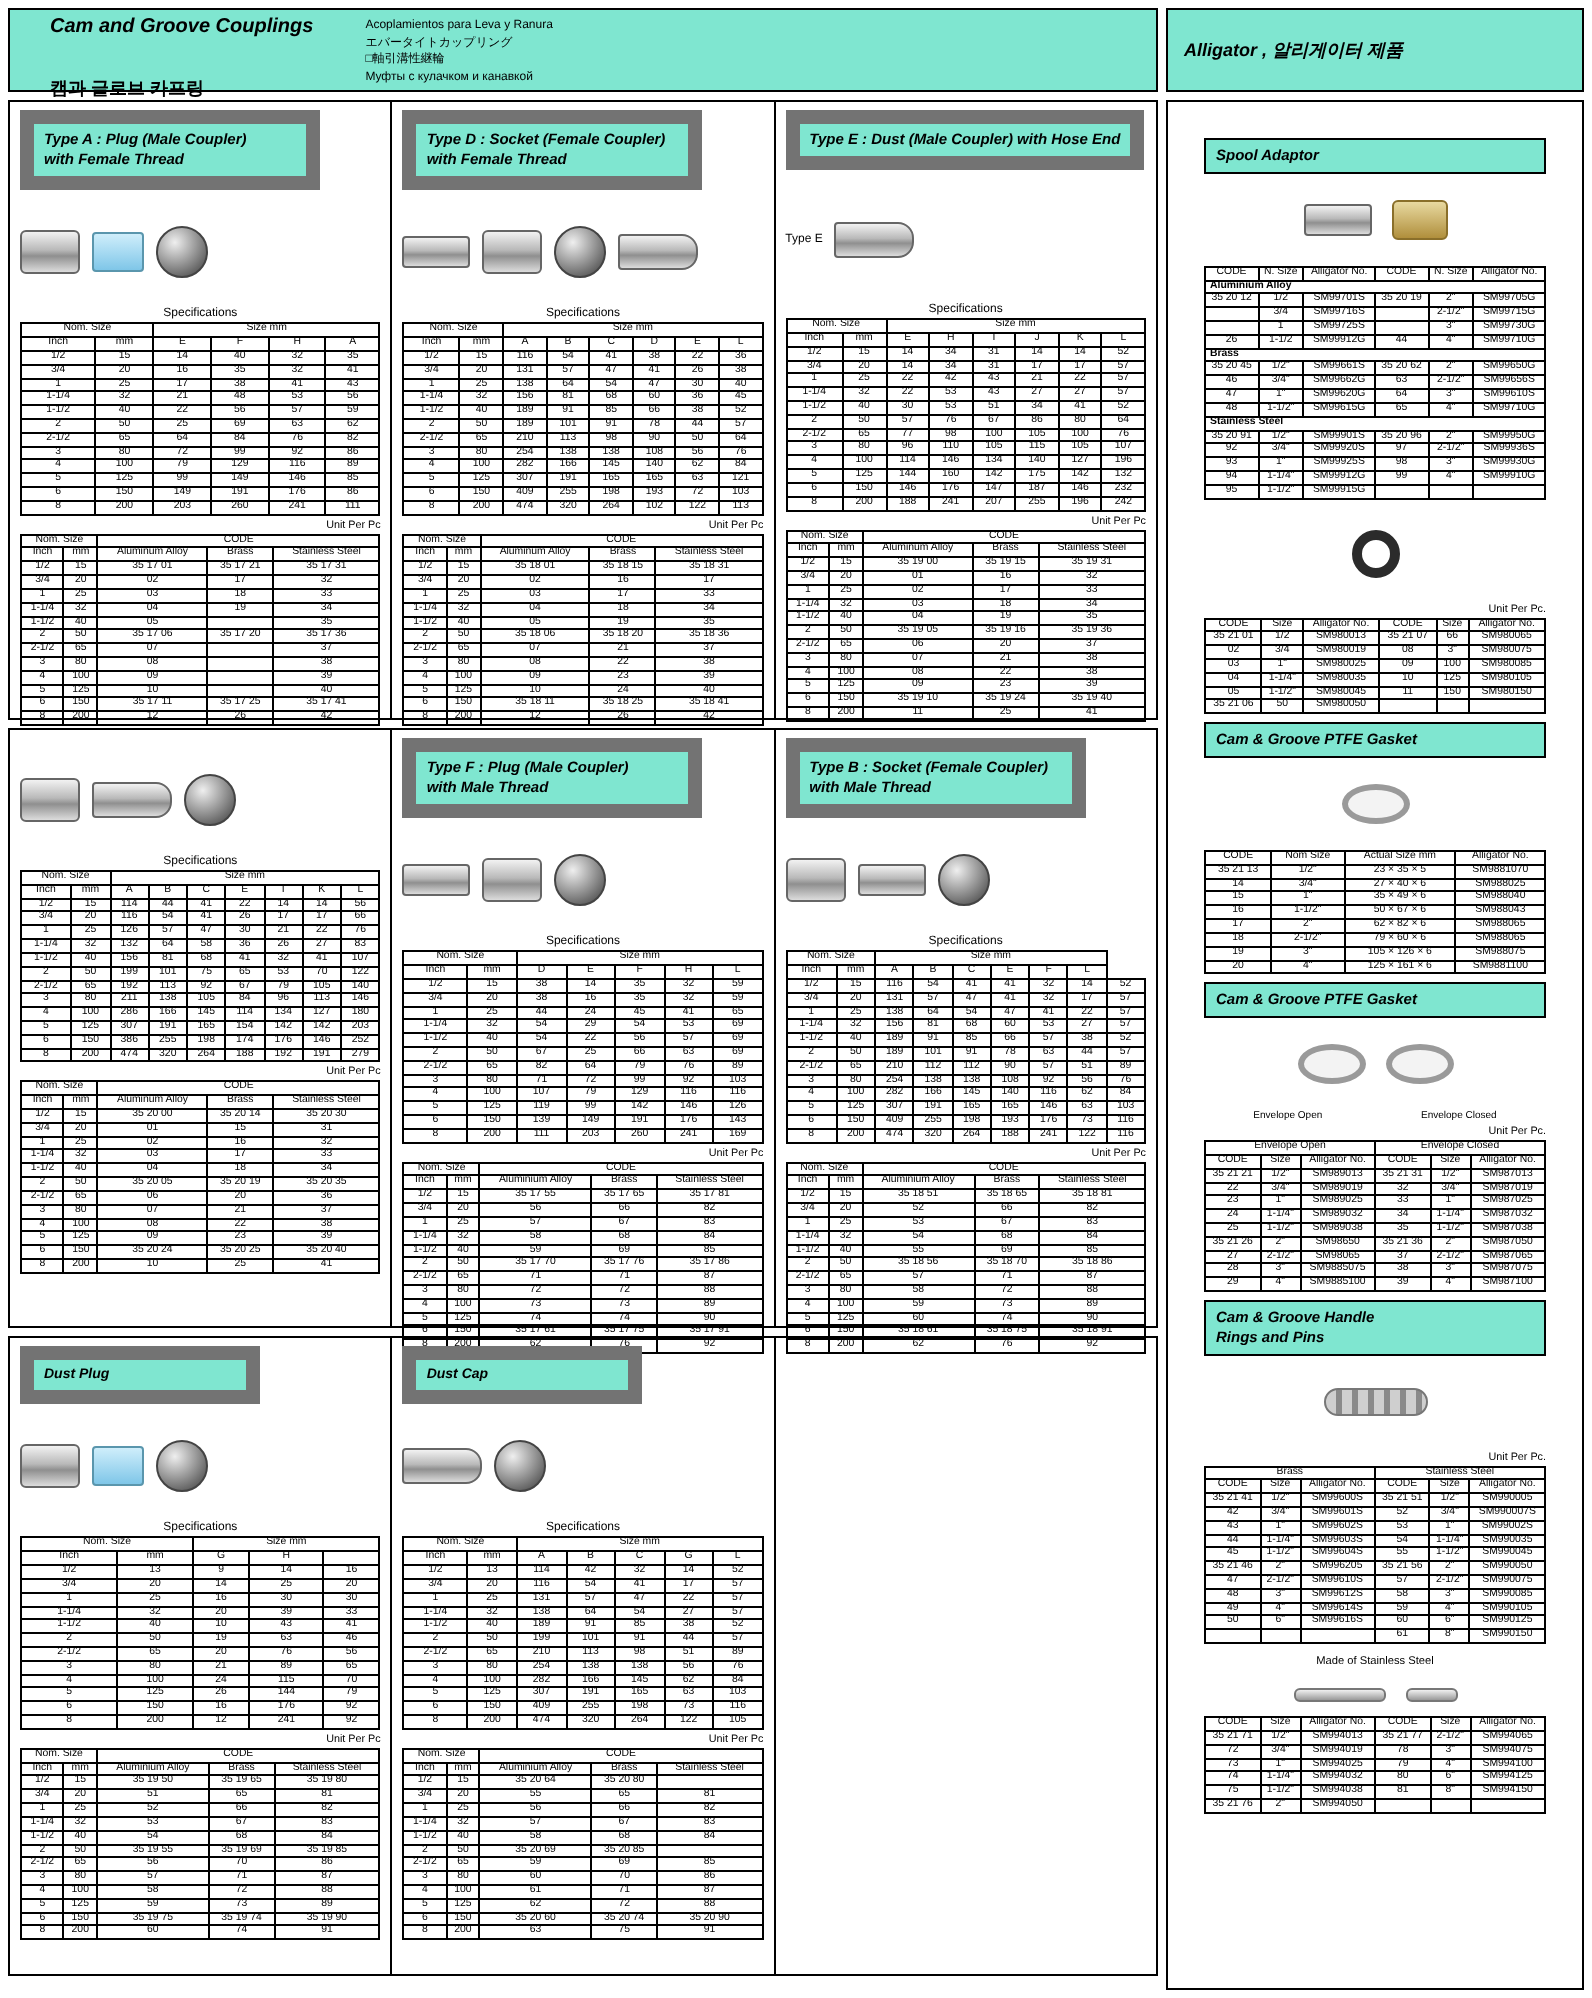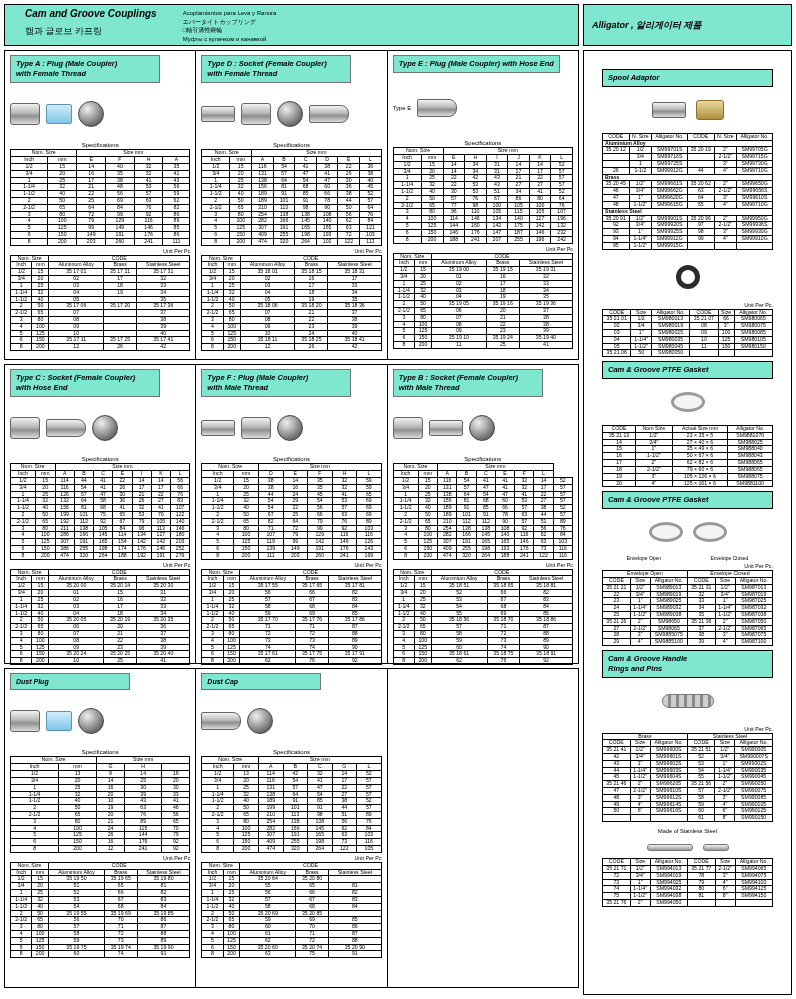--- a/index.html
+++ b/index.html
@@ -22,39 +22,39 @@
     display: flex; align-items: stretch;
   }
   .topbar-right {
     flex: 1 1 auto;
     border: 1px solid #000000;
     background: #7fe6d0;
     display: flex; align-items: center; padding-left: 8px;
   }
   .title-block { padding: 3px 20px; }
   .title-en { font-weight: bold; font-style: italic; font-size: 10px; }
-  .title-kr { font-weight: normal; font-size: 9px; margin-top: 6px; }
+  .title-kr { font-weight: bold; font-size: 9px; margin-top: 19px; }
   .title-sub { padding: 4px 6px; font-size: 6px; line-height: 1.45; }
   .alligator-title { font-weight: bold; font-style: italic; font-size: 9px; }
 
   
   .body-wrap { display: flex; gap: 4px; margin-top: 4px; height: 945px; }
   .left-col { flex: 0 0 575px; display: flex; flex-direction: column; gap: 4px; }
   .right-col { flex: 1 1 auto; border: 1px solid #000; padding: 18px; display:flex; flex-direction:column; gap:4px; }
 
   .band { border: 1px solid #000; display: flex; }
   .band-r1 { height: 310px; }
   .band-r2 { height: 300px; }
   .band-r3 { height: 320px; }
 
   .cell { flex: 1 1 0; padding: 4px 5px; border-right: 1px solid #000; position: relative; }
   .cell:last-child { border-right: none; }
 
   .cap {
-    border: 1px solid #737373; background: #7fe6d0;
+    border: 7px solid #737373; background: #7fe6d0;
     font-weight: bold; font-style: italic; font-size: 7.5px;
     padding: 3px 5px; line-height: 1.35; display: inline-block; min-width: 150px;
   }
   .cap.small { font-size: 7px; min-width: 120px; }
 
   
   .draw { height: 52px; margin: 5px 0 2px; display:flex; align-items:center; gap:6px; }
   .draw.tall { height: 60px; }
   .shape { background: linear-gradient(#f2f2f2,#b9b9b9 45%,#8f8f8f 60%,#dcdcdc); border:1px solid #666; }
   .sh-coupler { width: 30px; height: 22px; border-radius: 3px; }
@@ -585,21 +585,21 @@
                   <td>200</td>
                   <td>12</td>
                   <td>26</td>
                   <td>42</td>
                 </tr>
               </tbody>
           </table>
         </div>
 
         <div class="cell">
-          <div class="cap">Type E : Plug (Male Coupler) with Hose End</div>
+          <div class="cap">Type E : Dust (Male Coupler) with Hose End</div>
           <div class="draw tall">
             <span class="draw-label">Type E</span>
             <span class="shape sh-hose"></span>
           </div>
           <div class="tbl-title">Specifications</div>
           <table class="t">
             <thead>
               <tr>
                   <th colspan="2">Nom. Size</th>
                   <th colspan="6">Size mm</th>
@@ -839,21 +839,20 @@
                   <td>41</td>
                 </tr>
               </tbody>
           </table>
         </div>
       </div>
 
       <div class="band band-r2">
 
         <div class="cell">
-          <div class="cap">Type C : Socket (Female Coupler)<br>with Hose End</div>
           <div class="draw">
             <span class="shape sh-coupler"></span>
             <span class="shape sh-hose"></span>
             <span class="shape sh-body"></span>
           </div>
           <div class="tbl-title">Specifications</div>
           <table class="t">
             <thead>
               <tr>
                   <th colspan="2">Nom. Size</th>

